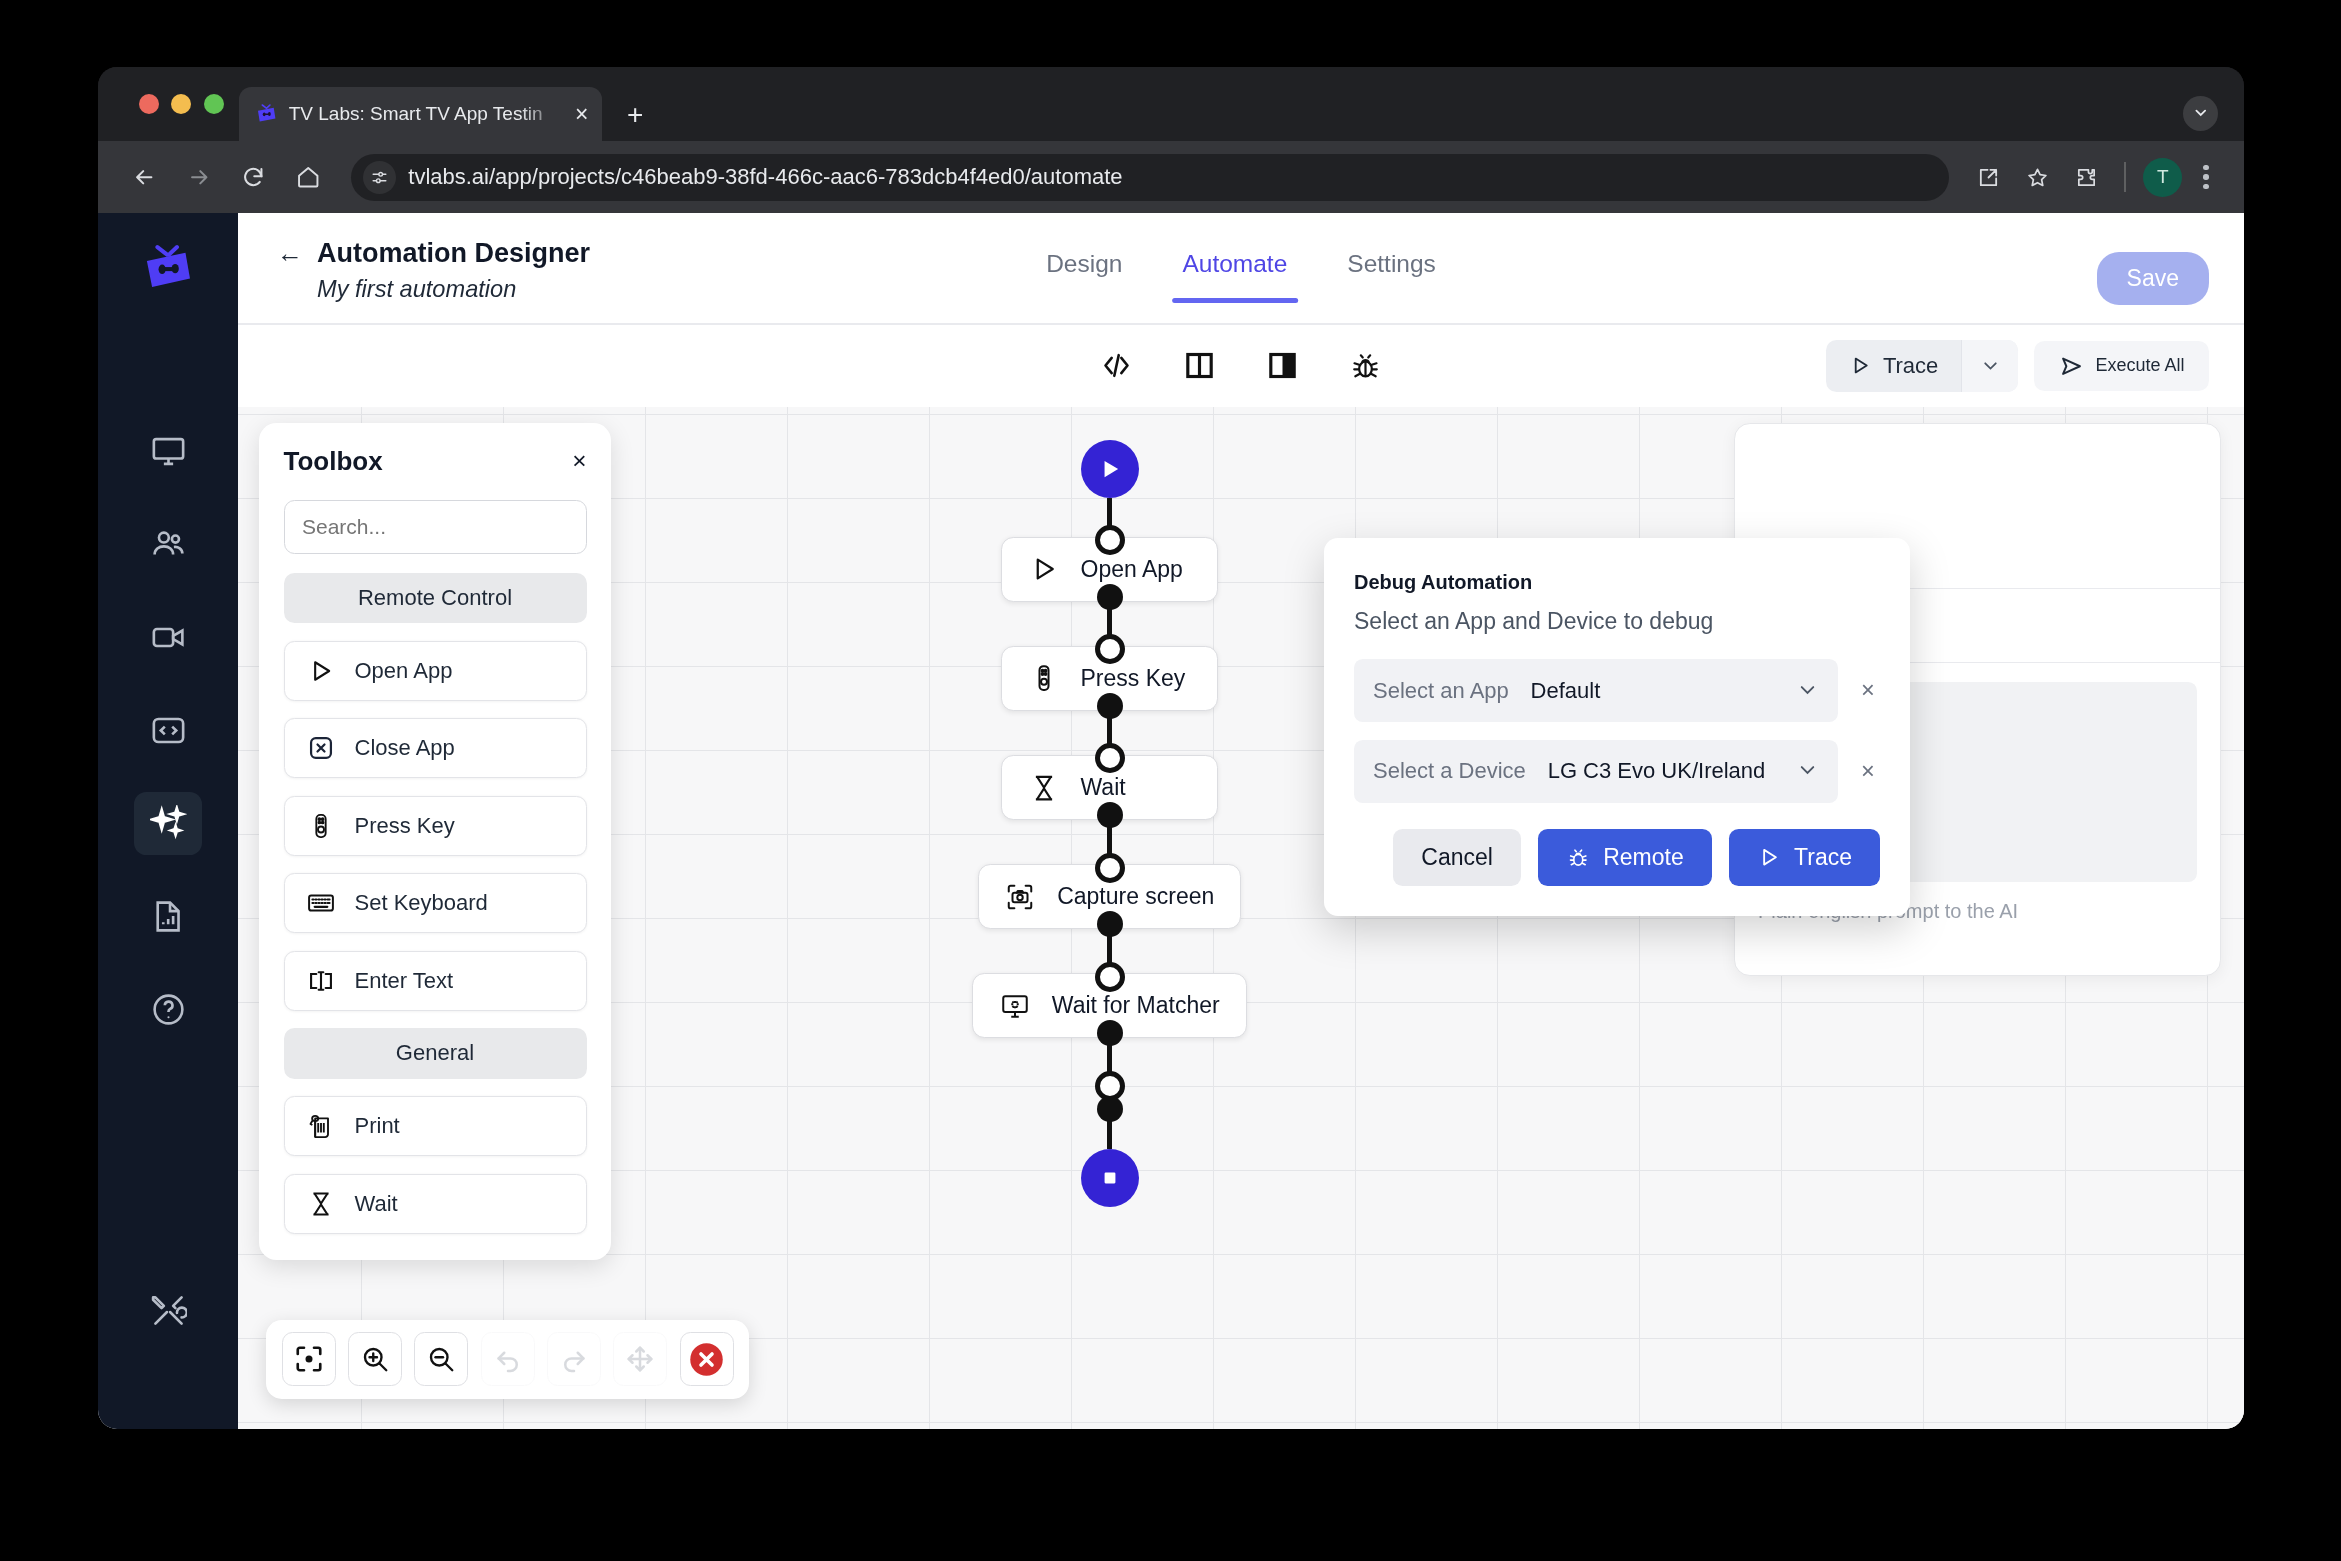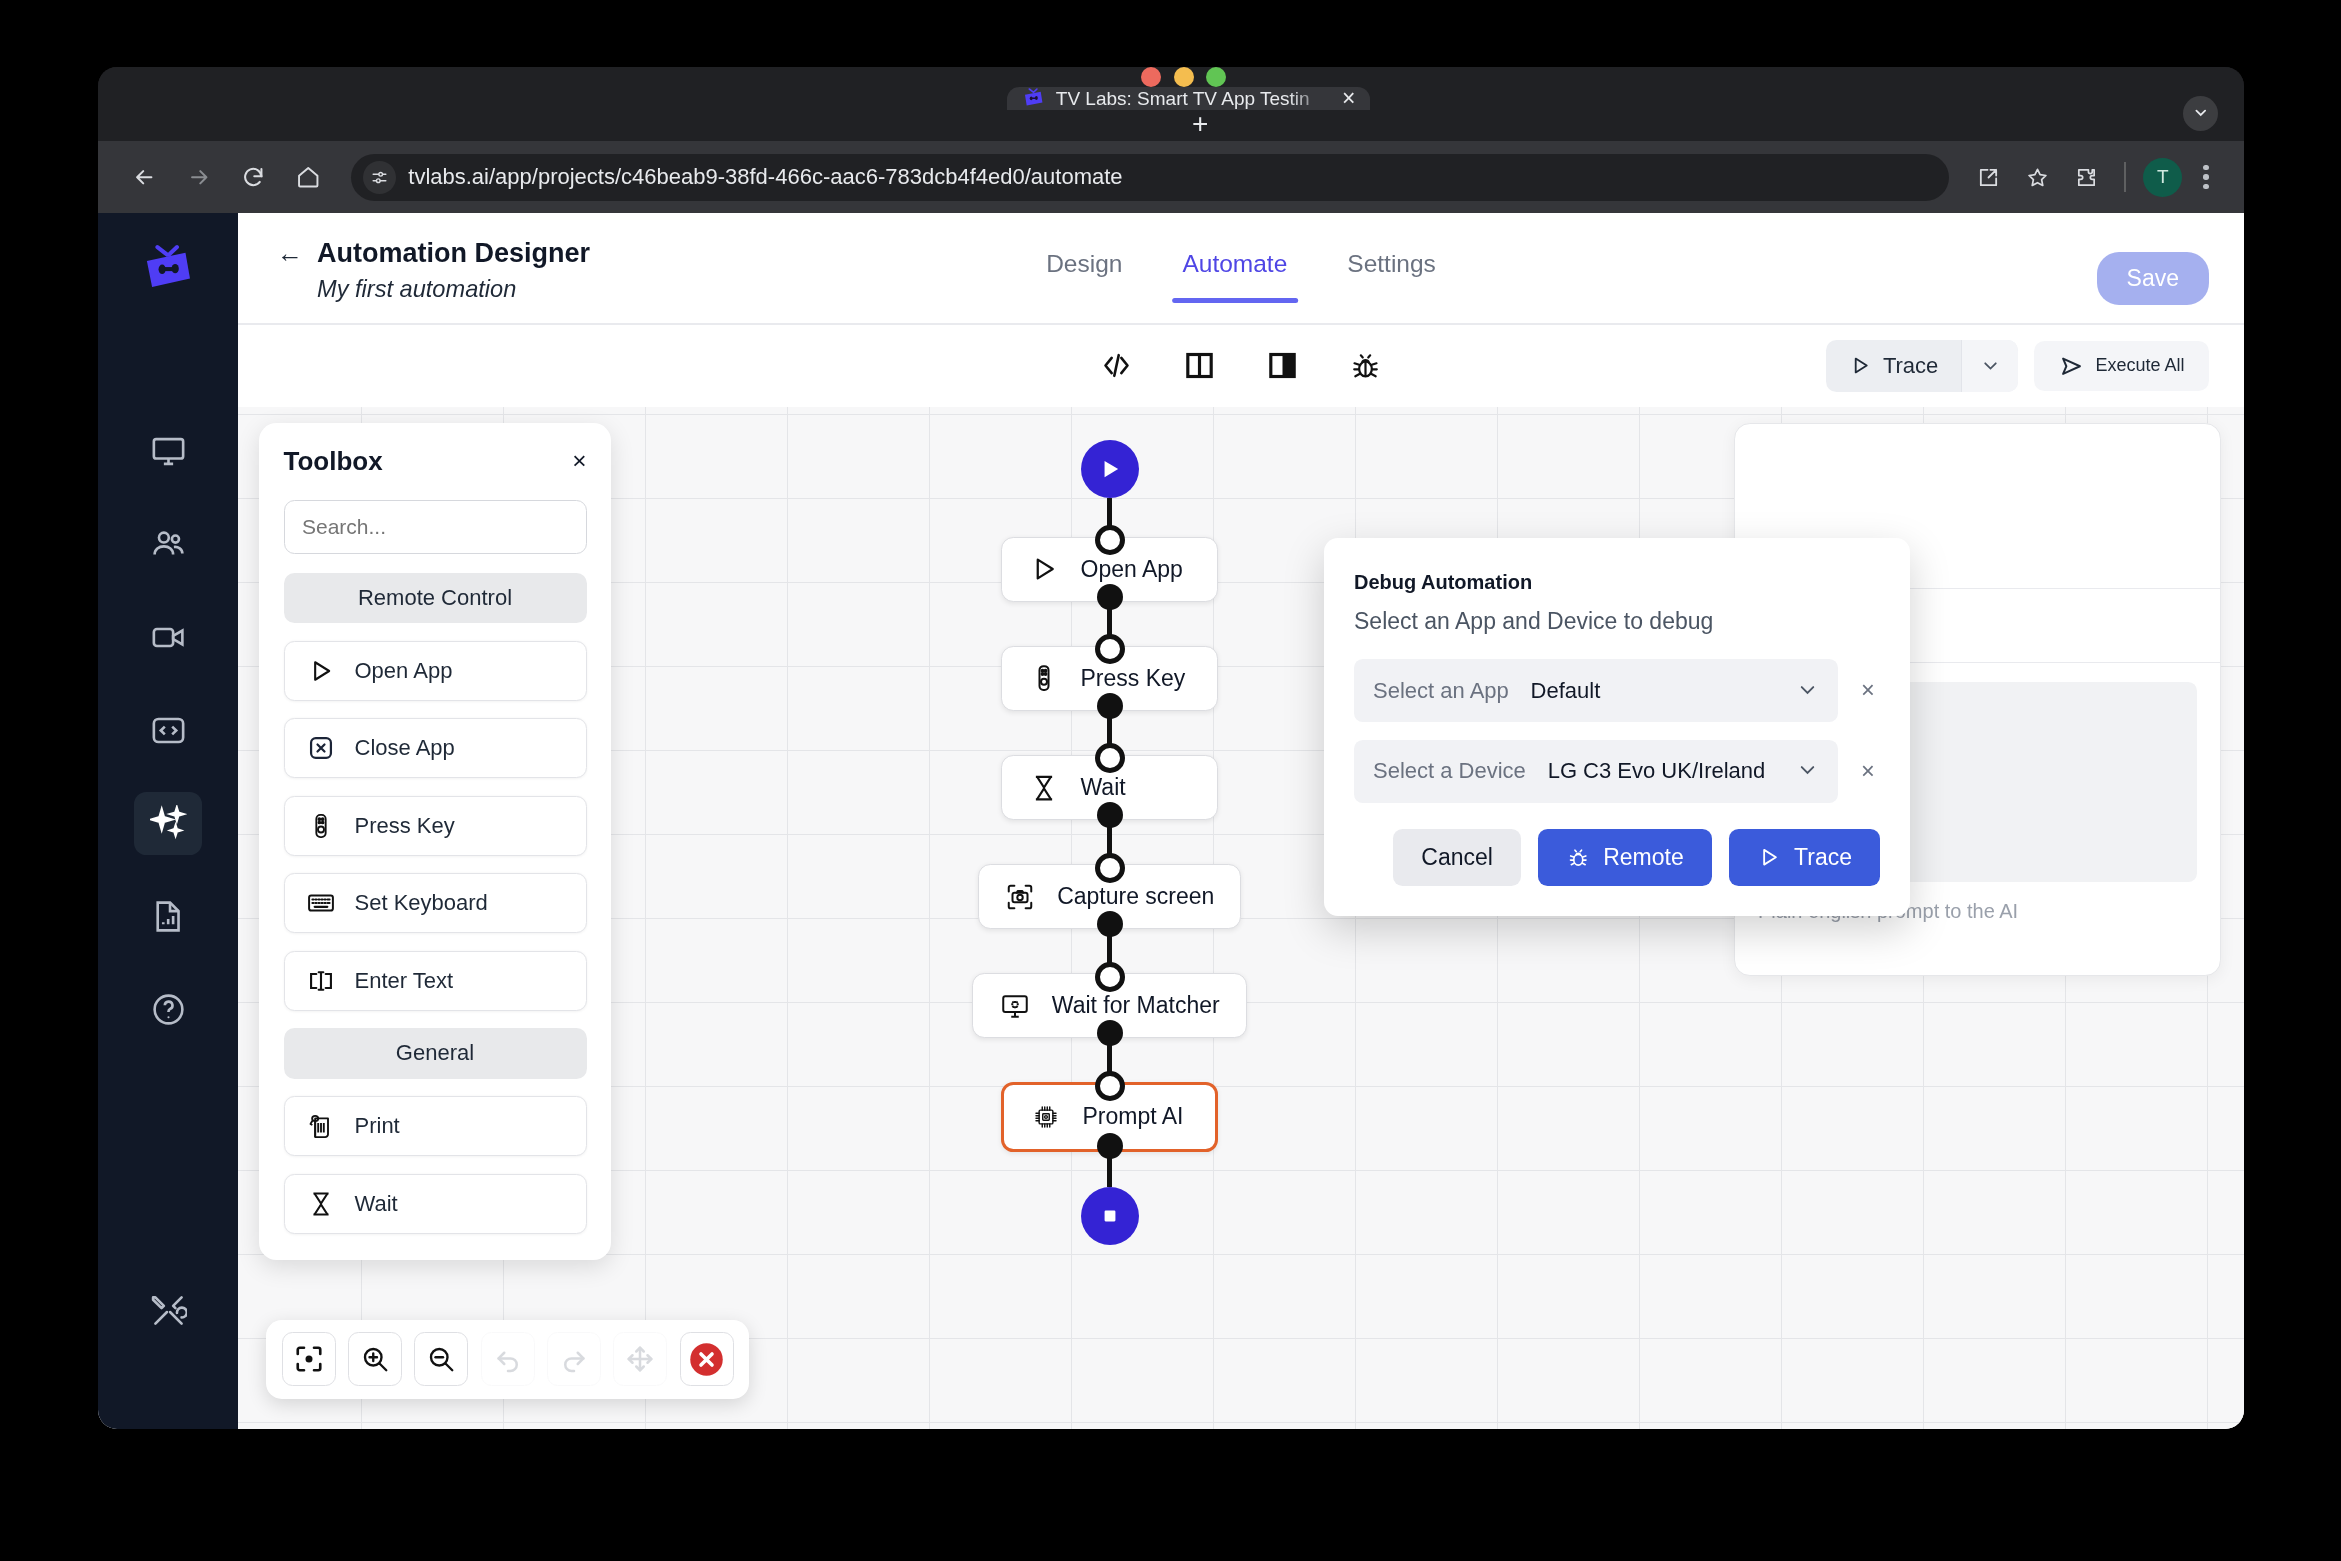--- a/index.html
+++ b/index.html
@@ -19,24 +19,23 @@
     overflow: hidden;
     background: #202124;
     box-shadow: 0 21px 61px rgba(0,0,0,.7);
   }
 
   
   .tabstrip {
     height: 74px;
     background: #202124;
     display: flex;
-    align-items: center;
+    align-items: flex-end;
     padding-left: 34px;
     position: relative;
-    flex-direction: column;
   }
   .traffic { display: flex; gap: 12.3px; align-items: center; height: 74px; padding: 0 15.8px 0 7px; }
   .dot { width: 20px; height: 20px; border-radius: 50%; }
   .dot.red { background: #ed6a5e; }
   .dot.yellow { background: #f4bd4f; }
   .dot.green { background: #61c554; }
 
   .tab {
     height: 54px;
     width: 363px;
@@ -756,31 +755,20 @@
                     <path d="M12 8v1.6M12 12.2v1.6M9 10.5h1.6M13.4 10.5H15M9.9 8.4l1.1 1.1M13 12l1.1 1.1M14.1 8.4 13 9.5M11 12l-1.1 1.1"></path>
                   </svg>
               </span>
               <span class="node-label">Wait for Matcher</span>
             </div>
 
             <div class="handle-solid"></div>
             <div class="edge"></div>
             <div class="handle-open"></div>
 
-            <div class="node selected">
-              <span class="node-icon">
-                <svg viewBox="0 0 24 24" fill="none" stroke="#111" stroke-width="1.15">
-                    <rect x="6.5" y="6.5" width="11" height="11" rx="1"></rect>
-                    <rect x="9.4" y="9.4" width="5.2" height="5.2" rx=".6"></rect>
-                    <path d="M9 6.5V4M11 6.5V4M13 6.5V4M15 6.5V4M9 20v-2.5M11 20v-2.5M13 20v-2.5M15 20v-2.5M6.5 9H4M6.5 11H4M6.5 13H4M6.5 15H4M20 9h-2.5M20 11h-2.5M20 13h-2.5M20 15h-2.5" stroke-linecap="round"></path>
-                    <circle cx="12" cy="12" r="1.1"></circle>
-                  </svg>
-              </span>
-              <span class="node-label">Prompt AI</span>
-            </div>
 
             <div class="handle-solid"></div>
             <div class="edge"></div>
 
             <div class="endpoint">
               <svg viewBox="0 0 24 24">
                   <rect x="7" y="7" width="10" height="10" rx="1"></rect>
                 </svg>
             </div>
           </div>

